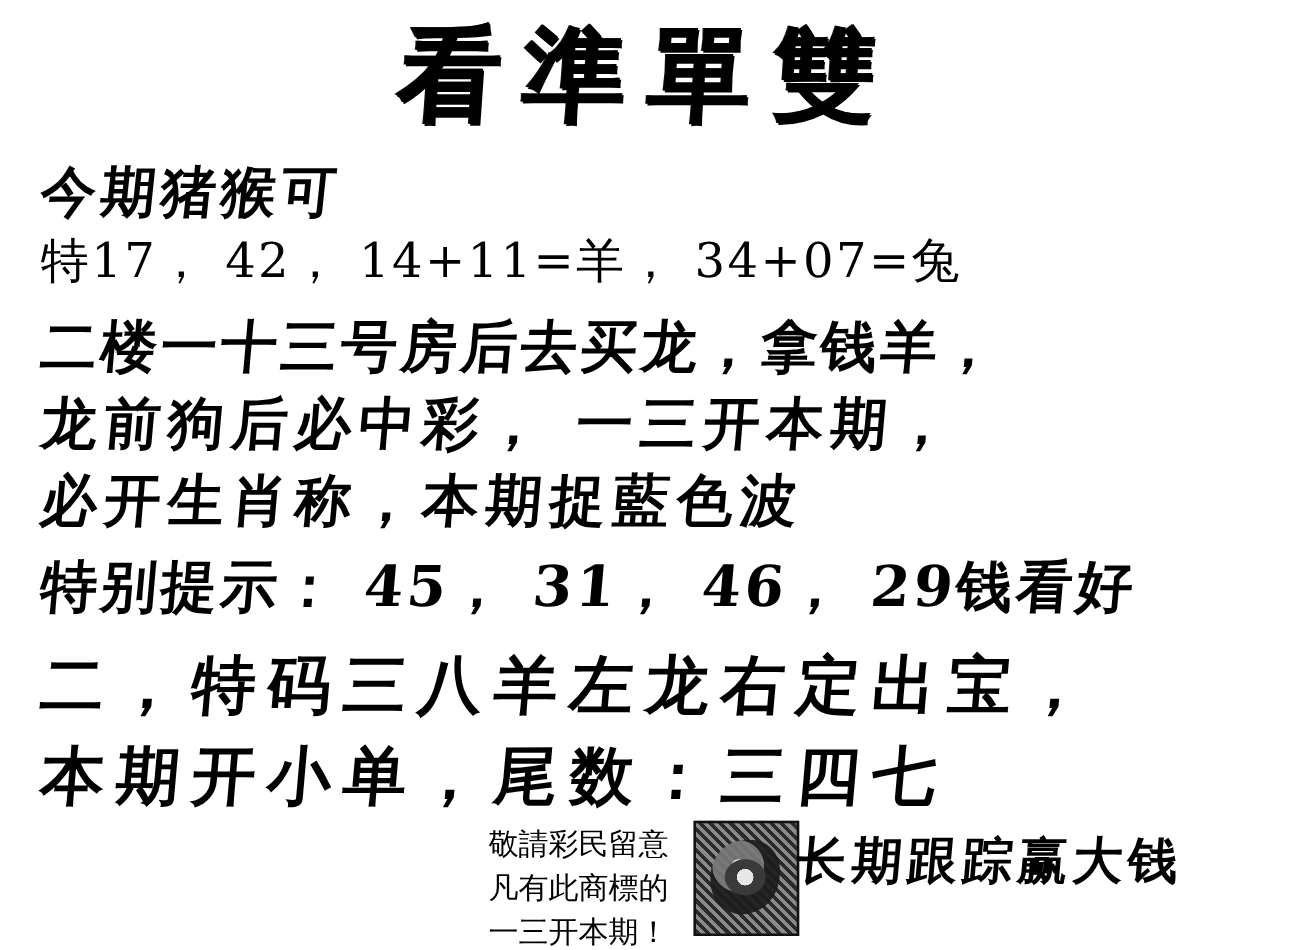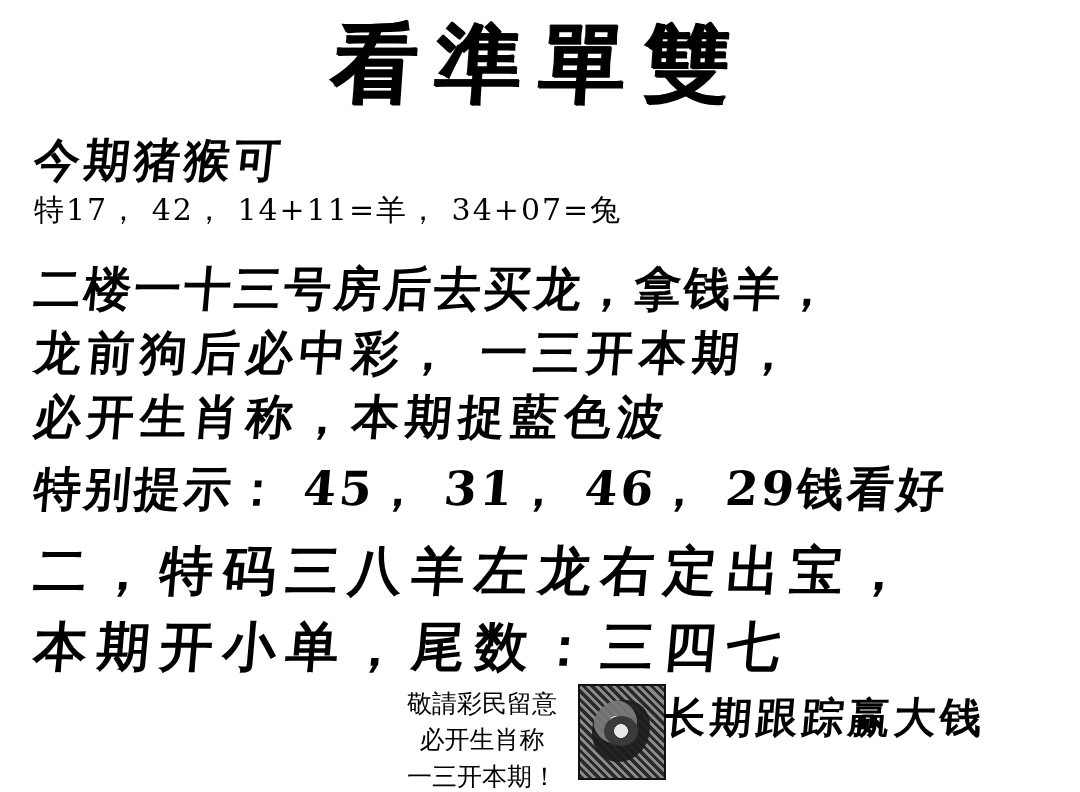--- a/index.html
+++ b/index.html
@@ -35,21 +35,21 @@
   
   .line {
     position: absolute;
     left: 34px;
     width: 1014px;
     font-family: "DejaVu Serif", serif;
     color: #000;
     white-space: nowrap;
   }
   .l1 { top: 130px;  font-size: 46px; font-weight: bold; letter-spacing: 4px; transform: skewX(-6deg); }
-  .l2 { top: 190px;  font-size: 30px; letter-spacing: 2px; }
+  .l2 { top: 190px;  font-size: 40px; letter-spacing: 2px; }
   .l3 { top: 258px;  font-size: 47px; font-weight: bold; letter-spacing: 3px; transform: skewX(-5deg); }
   .l4 { top: 322px;  font-size: 47px; font-weight: bold; letter-spacing: 6px; transform: skewX(-5deg); }
   .l5 { top: 386px;  font-size: 47px; font-weight: bold; letter-spacing: 6px; transform: skewX(-5deg); }
   .l6 { top: 458px;  font-size: 47px; font-weight: bold; letter-spacing: 3px; transform: skewX(-5deg); }
   .l7 { top: 536px;  font-size: 53px; font-weight: bold; letter-spacing: 10px; transform: skewX(-5deg); }
   .l8 { top: 612px;  font-size: 53px; font-weight: bold; letter-spacing: 10px; transform: skewX(-5deg); }
 
   
   .footer {
     position: absolute;
@@ -125,21 +125,21 @@
   <div class="line l3">二楼一十三号房后去买龙，拿钱羊，</div>
   <div class="line l4">龙前狗后必中彩， 一三开本期，</div>
   <div class="line l5">必开生肖称，本期捉藍色波</div>
   <div class="line l6">特别提示： 45， 31， 46， 29钱看好</div>
   <div class="line l7">二，特码三八羊左龙右定出宝，</div>
   <div class="line l8">本期开小单，尾数：三四七</div>
 
   <div class="footer">
     <div class="footer-note">
       <div>敬請彩民留意</div>
-      <div>必开生肖称</div>
+      <div>凡有此商標的</div>
       <div>一三开本期！</div>
     </div>
     <div class="stamp"></div>
   </div>
 
   <div class="footer-slogan">长期跟踪赢大钱</div>
 
 </div>
 
 </body></html>

